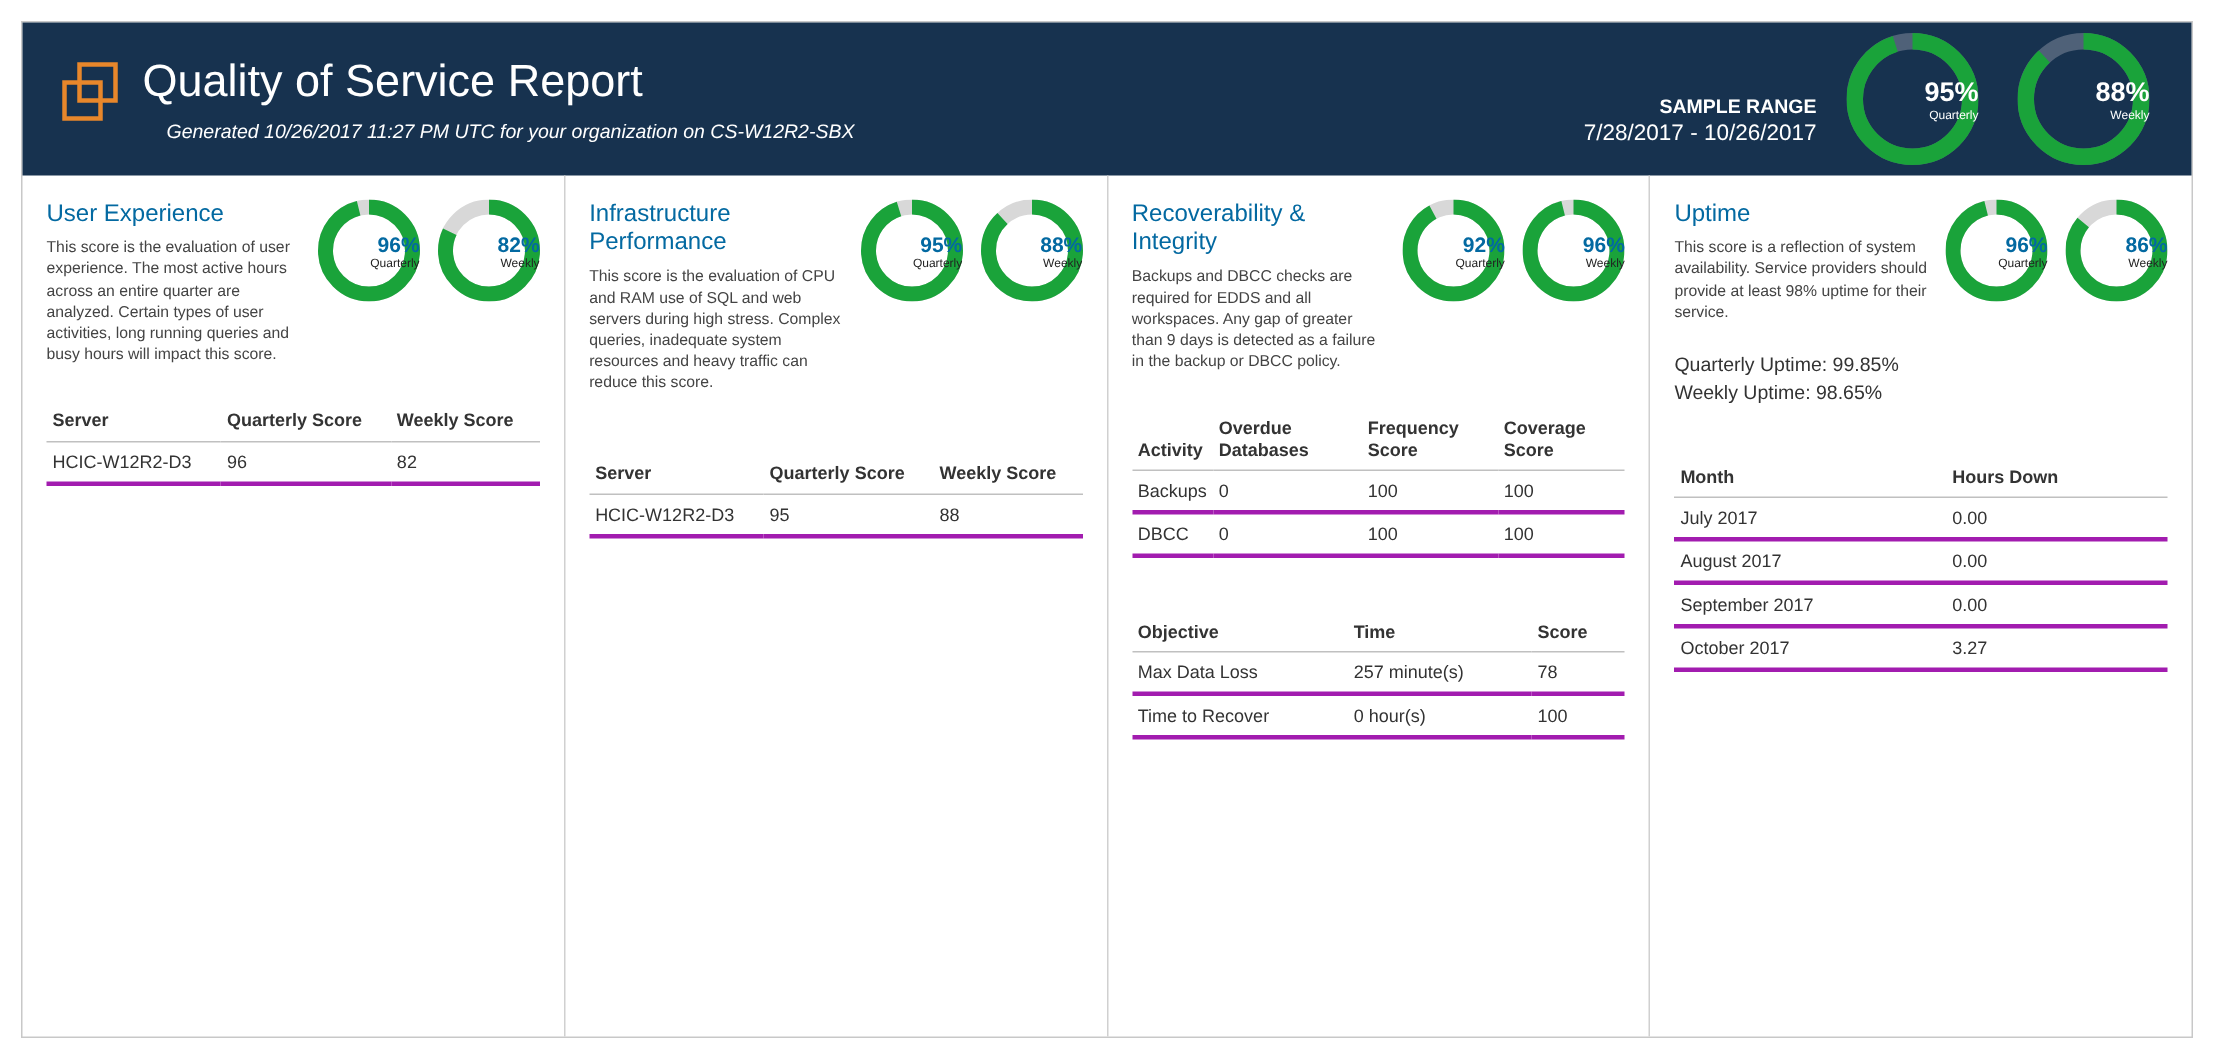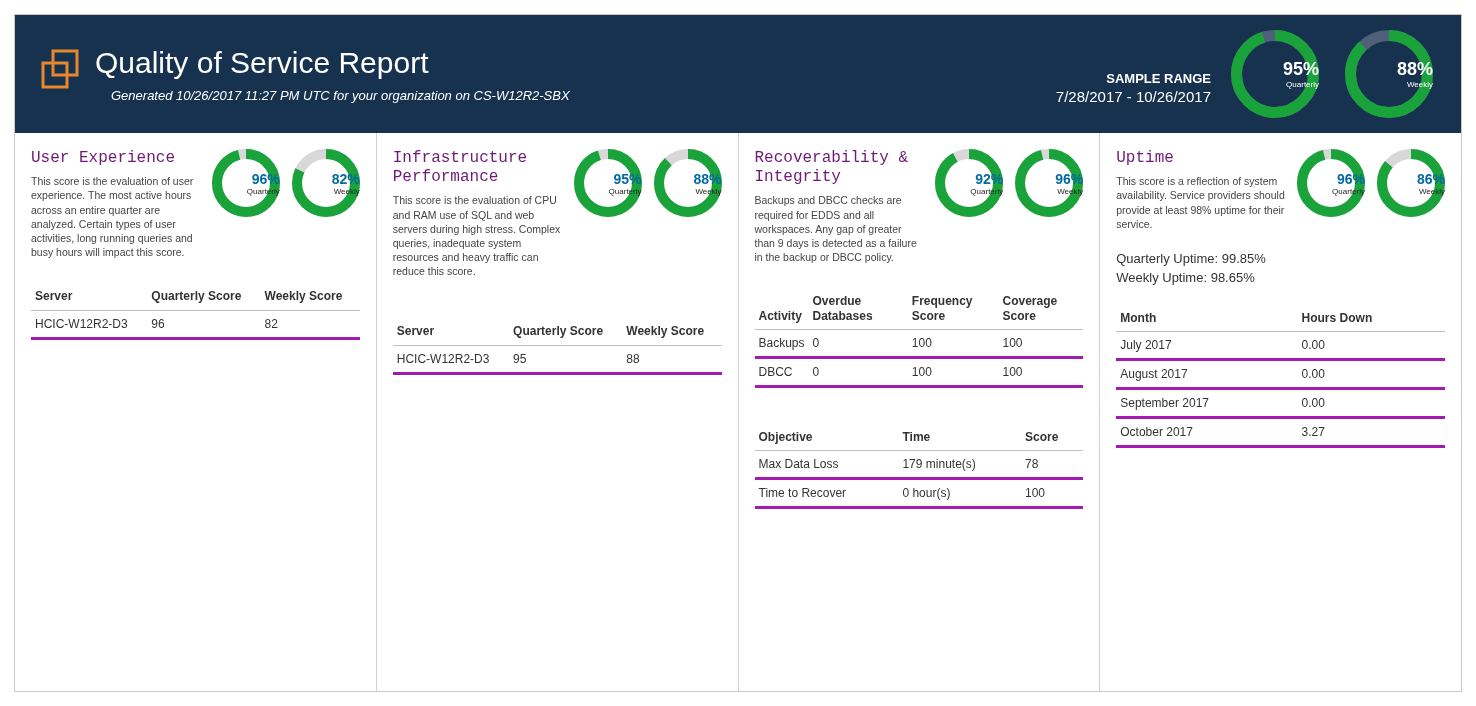--- a/index.html
+++ b/index.html
@@ -15,21 +15,21 @@
     height: 678px;
     display: flex;
     flex-direction: column;
   }
   .header {
     background: #17324f;
     color: #fff;
     padding: 20px 28px 20px 22px;
     display: flex;
     align-items: center;
-    height: 118px;
+    height: 102px;
   }
   .logo-icon {
     width: 48px;
     height: 48px;
     flex-shrink: 0;
     margin-right: 10px;
     margin-top: -10px;
   }
   .title-block { flex-shrink: 0; }
   .title {
@@ -64,21 +64,21 @@
     flex-direction: column;
   }
   .panel:last-child { border-right: none; }
 
   .panel-top {
     display: flex;
     align-items: flex-start;
     gap: 6px;
   }
   .panel-text { flex: 1; }
-  .panel-title { font-size: 16px; font-weight: 400; color: #701a75; line-height: 1.2; font-family: Liberation Mono, monospace; }
+  .panel-title { font-size: 16px; font-weight: 400; color: #0369a1; line-height: 1.2; }
   .panel-desc { font-size: 10.5px; color: #444; margin-top: 6px; line-height: 1.35; max-width: 170px; }
   .panel-donuts { display: flex; gap: 12px; align-items: flex-start; }
 
   .donut { position: relative; }
   .donut svg { display: block; }
   .donut .center-value {
     position: absolute; inset: 0;
     display: flex; flex-direction: column;
     align-items: flex-end; justify-content: center;
   }
@@ -307,21 +307,21 @@
           <thead>
             <tr>
               <th>Objective</th>
               <th>Time</th>
               <th>Score</th>
             </tr>
           </thead>
           <tbody>
             <tr>
               <td>Max Data Loss</td>
-              <td>179 minute(s)</td>
+              <td>257 minute(s)</td>
               <td>78</td>
             </tr>
             <tr>
               <td>Time to Recover</td>
               <td>0 hour(s)</td>
               <td>100</td>
             </tr>
           </tbody>
         </table>
     </div>
@@ -350,21 +350,21 @@
               </svg>
             <div class="center-value">
                 <span class="pct">86%</span>
                 <span class="period">Weekly</span>
               </div>
           </div>
         </div>
       </div>
       <div class="summary-line">Quarterly Uptime: 99.85%</div>
       <div class="summary-line">Weekly Uptime: 98.65%</div>
-      <table style="margin-top:20px">
+      <table style="margin-top:36px">
           <thead>
             <tr>
               <th>Month</th>
               <th>Hours Down</th>
             </tr>
           </thead>
           <tbody>
             <tr>
               <td>July 2017</td>
               <td>0.00</td>

